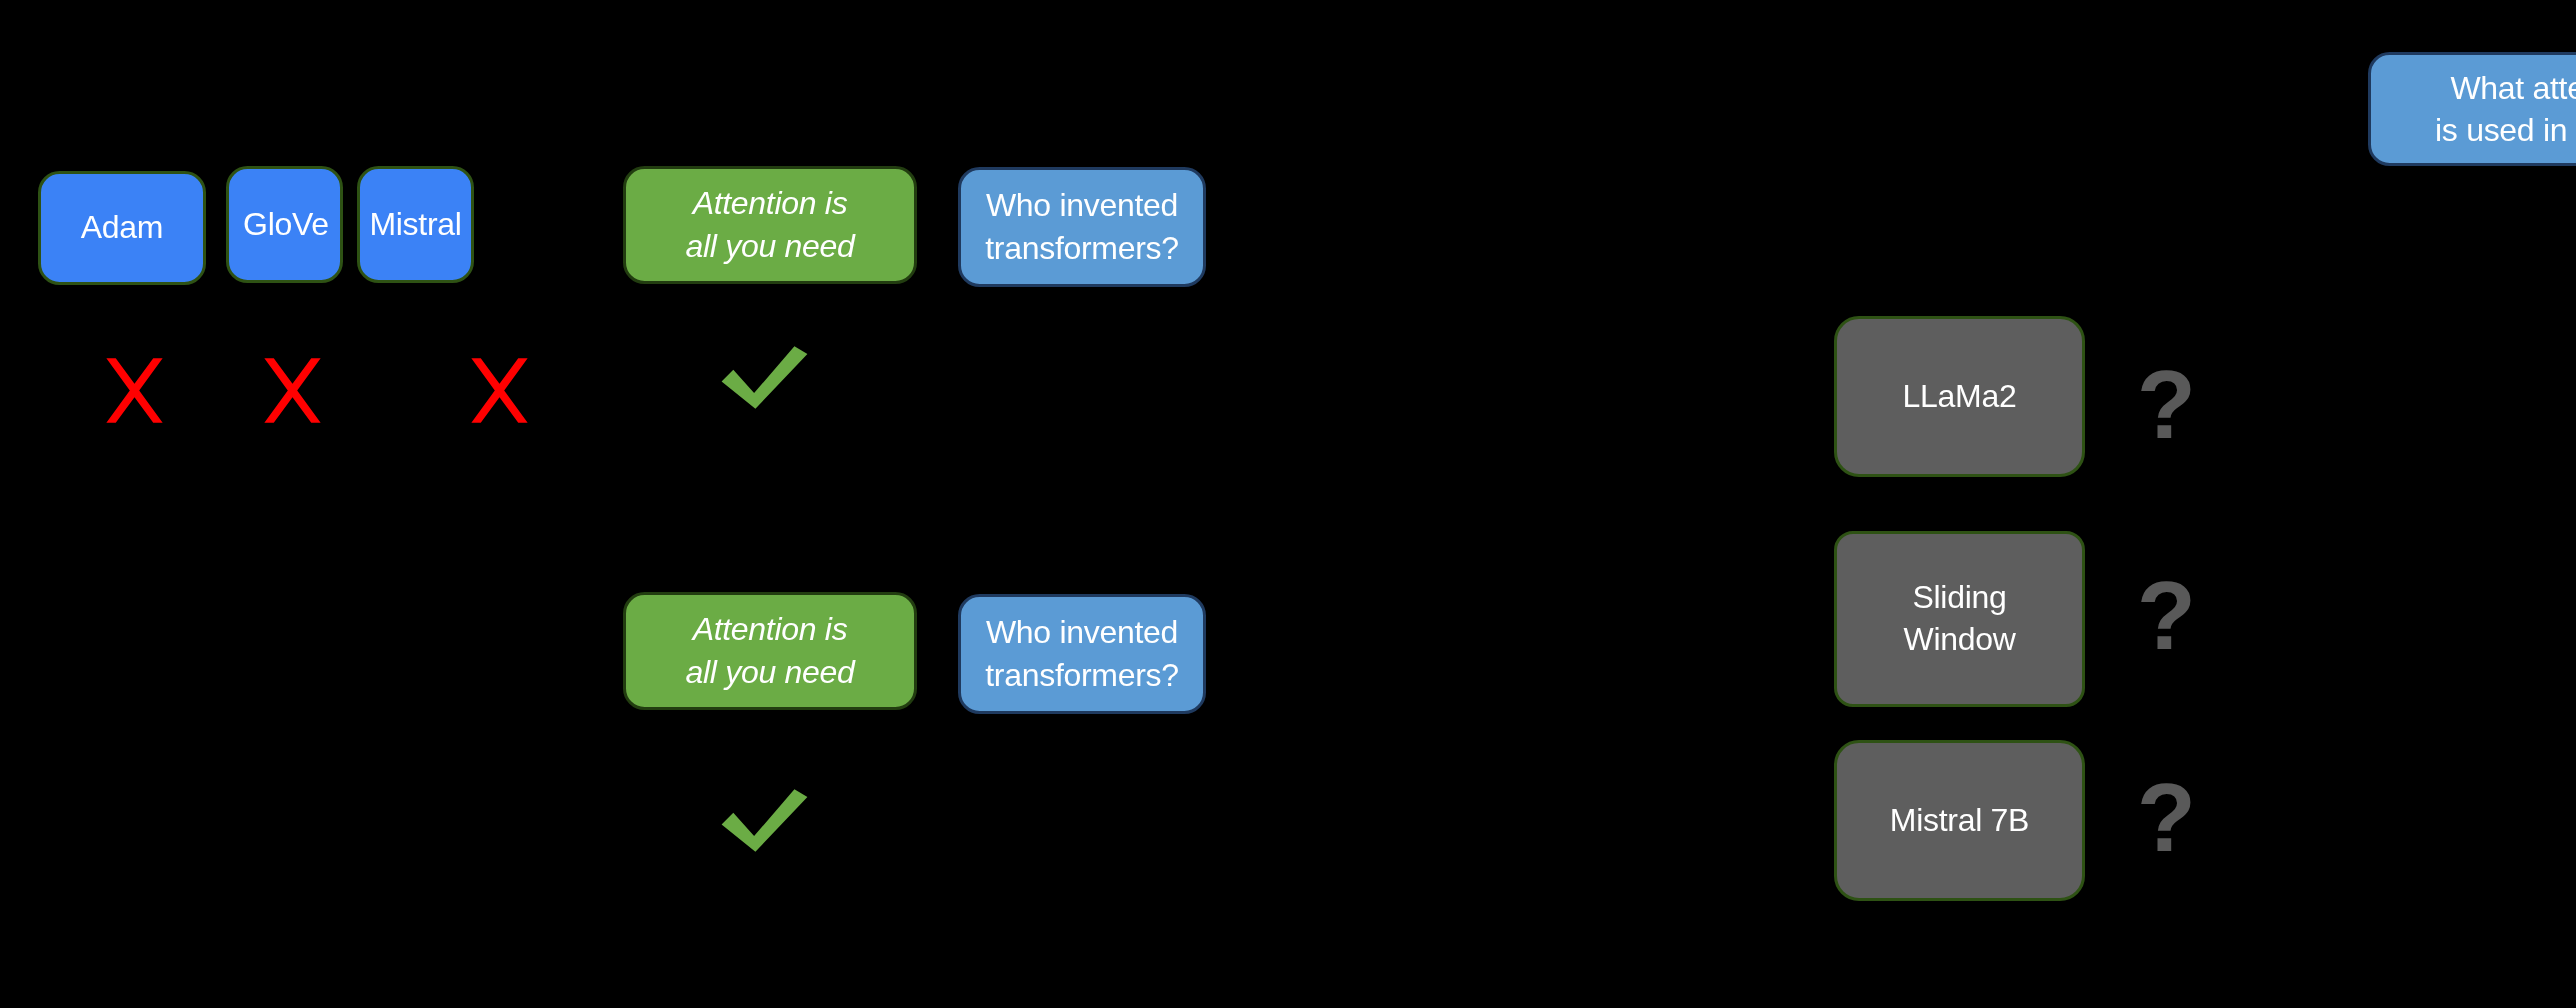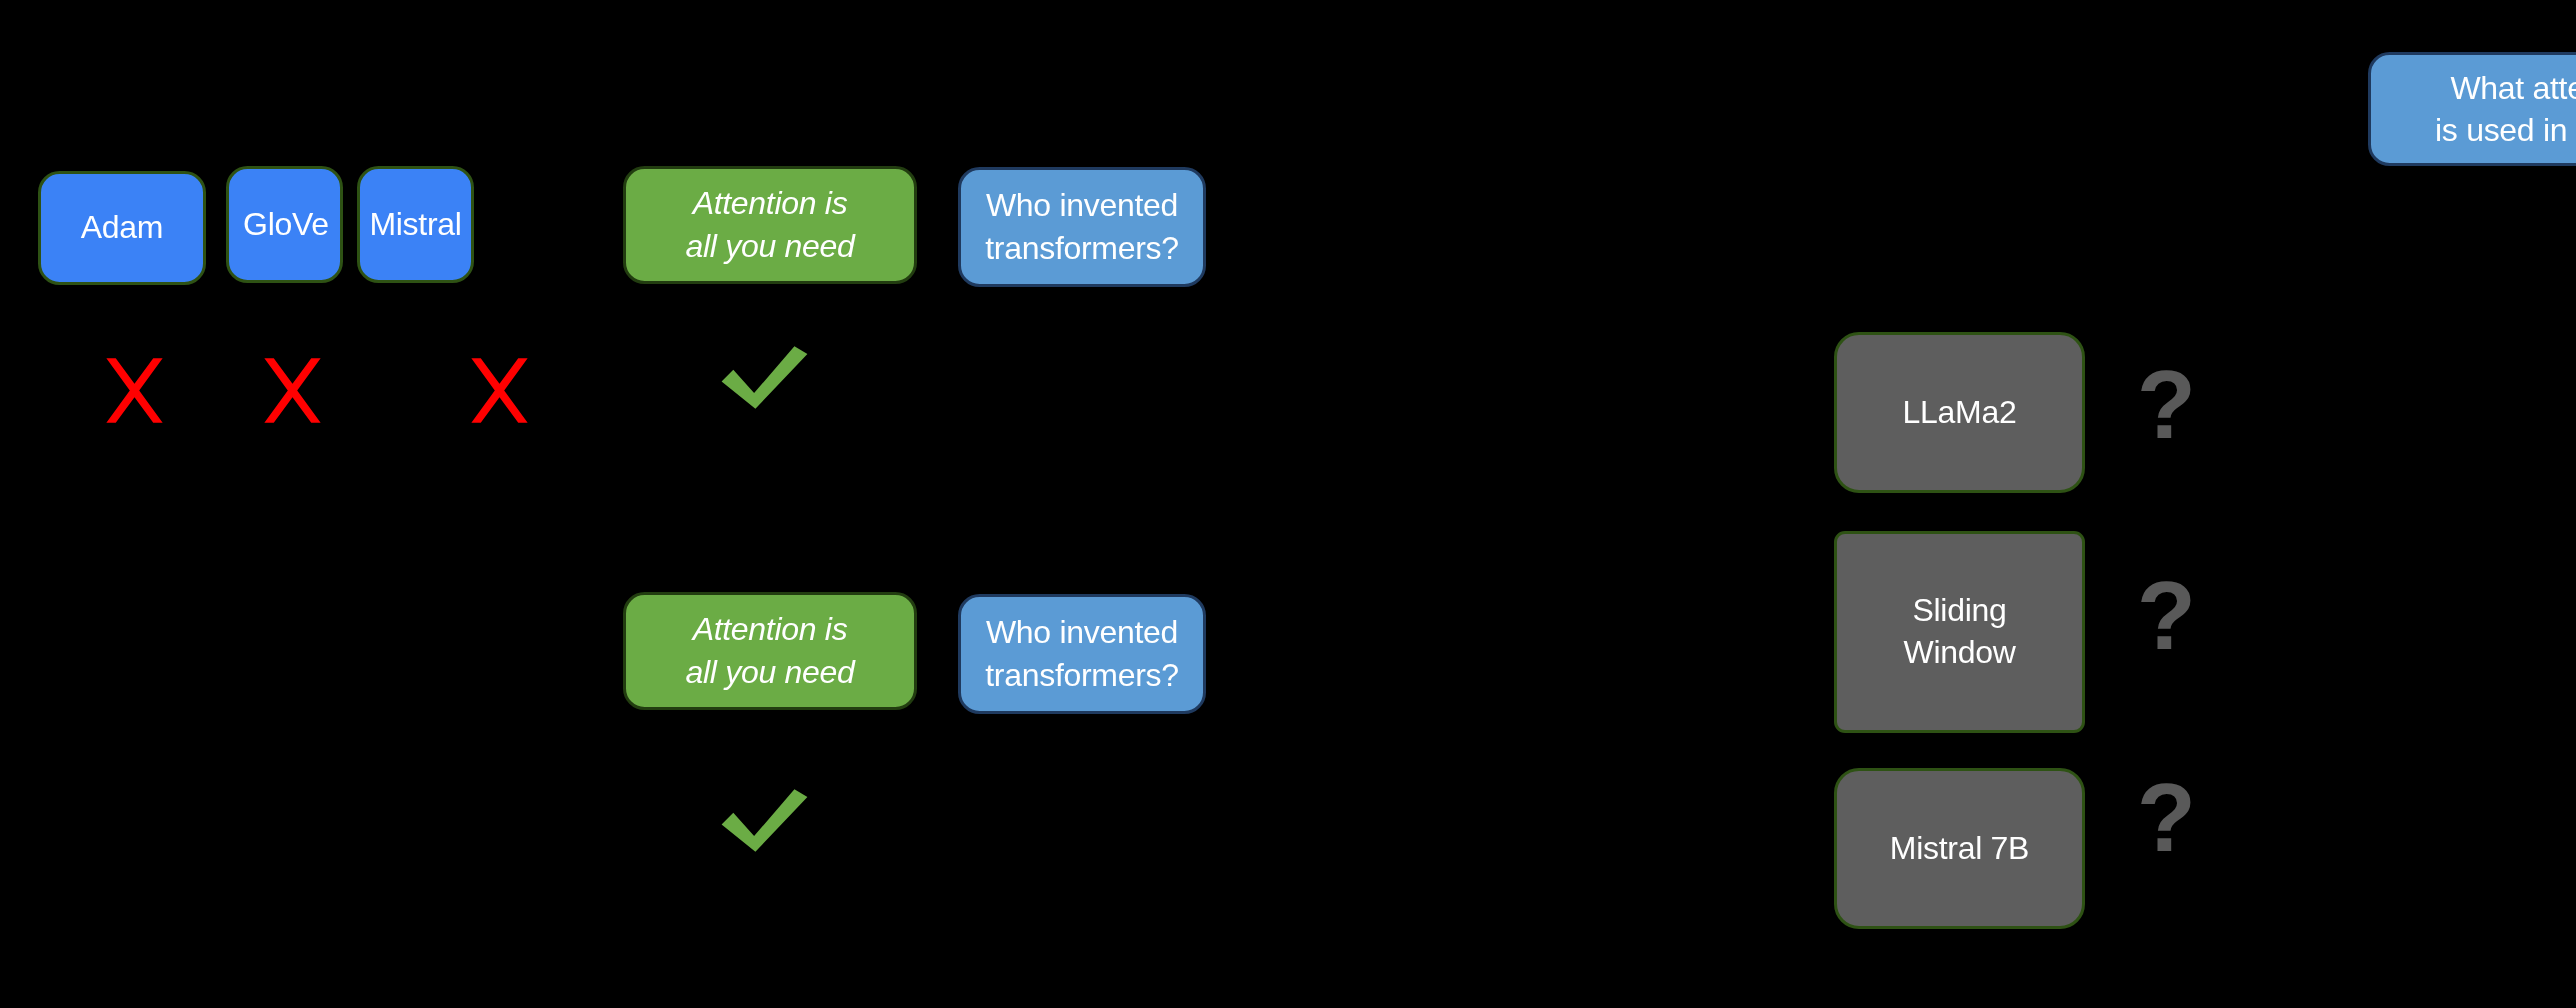--- a/index.html
+++ b/index.html
@@ -124,24 +124,24 @@
 
   <span class="mark" style="left:719px; top:787px; width:91px; height:67px;">
     <svg viewBox="0 0 140 100" aria-hidden="true">
       <path d="M4 56 L22 38 L54 74 L116 2 L136 14 L56 98 Z" fill="#6BAC45"></path>
     </svg>
   </span>
 
   <div class="card blue" style="left:2368px; top:52px; width:367px; height:114px; font-size:32px; line-height:1.32;">What attention
 is used in Mistral</div>
 
-  <div class="card gray" style="left:1834px; top:332px; width:251px; height:161px; font-size:32px; border-radius:25px;">LLaMa2</div>
+  <div class="card gray" style="left:1834px; top:316px; width:251px; height:161px; font-size:32px; border-radius:25px;">LLaMa2</div>
   <span class="qmark" style="left:2133px; top:355px; width:67px; height:98px; font-size:97px;">?</span>
 
-  <div class="card gray" style="left:1834px; top:531px; width:251px; height:202px; font-size:32px; border-radius:11px; line-height:1.30;">Sliding
+  <div class="card gray" style="left:1834px; top:531px; width:251px; height:176px; font-size:32px; border-radius:19px; line-height:1.30;">Sliding
 Window</div>
   <span class="qmark" style="left:2133px; top:566px; width:67px; height:98px; font-size:97px;">?</span>
 
-  <div class="card gray" style="left:1834px; top:768px; width:251px; height:161px; font-size:32px; border-radius:25px;">Mistral 7B</div>
+  <div class="card gray" style="left:1834px; top:740px; width:251px; height:161px; font-size:32px; border-radius:25px;">Mistral 7B</div>
   <span class="qmark" style="left:2133px; top:768px; width:67px; height:98px; font-size:97px;">?</span>
 
 </div>
 
 
 </body></html>

